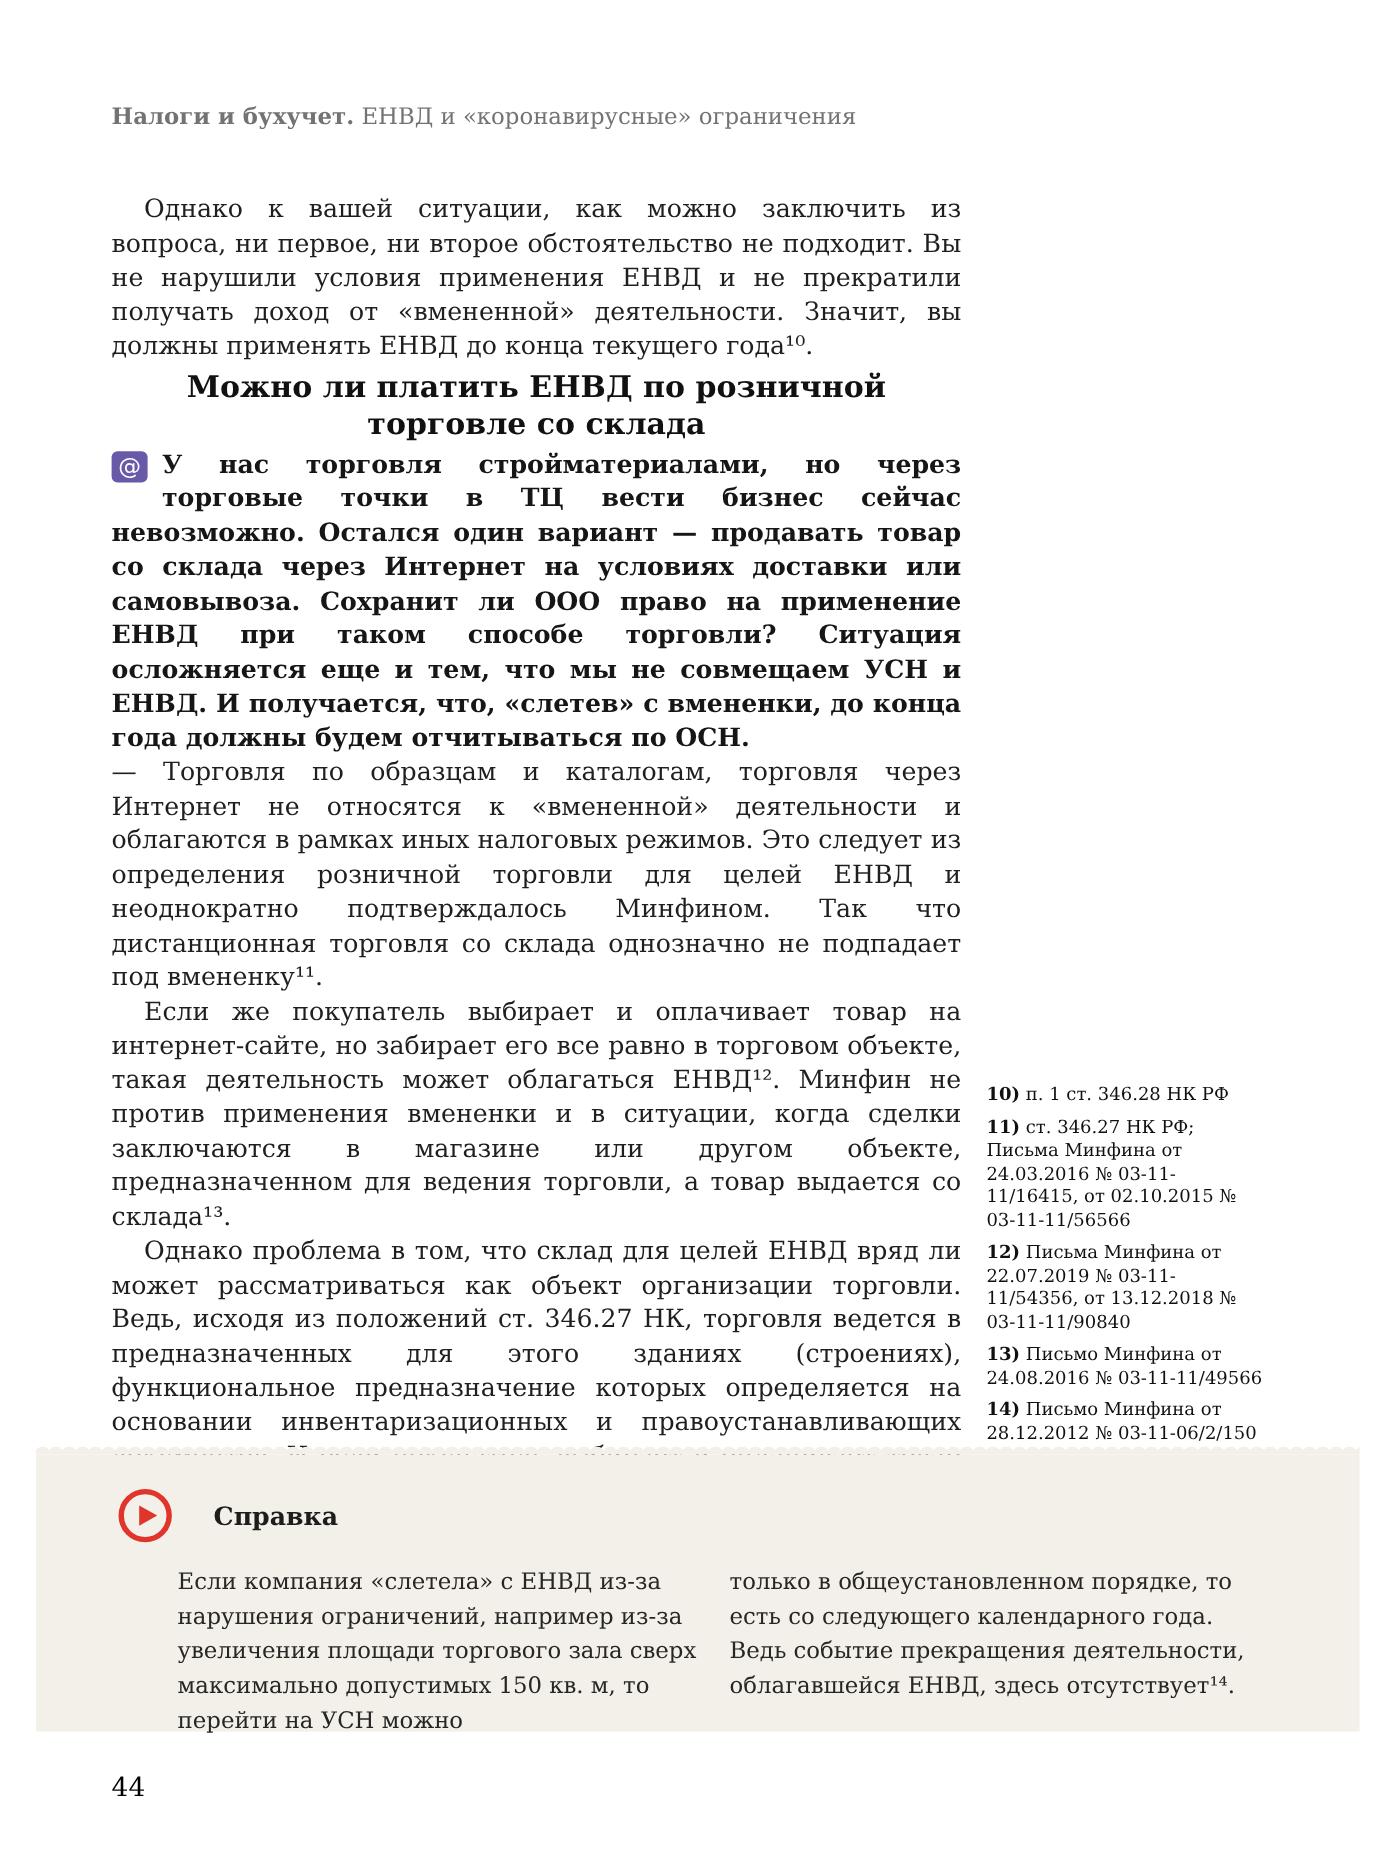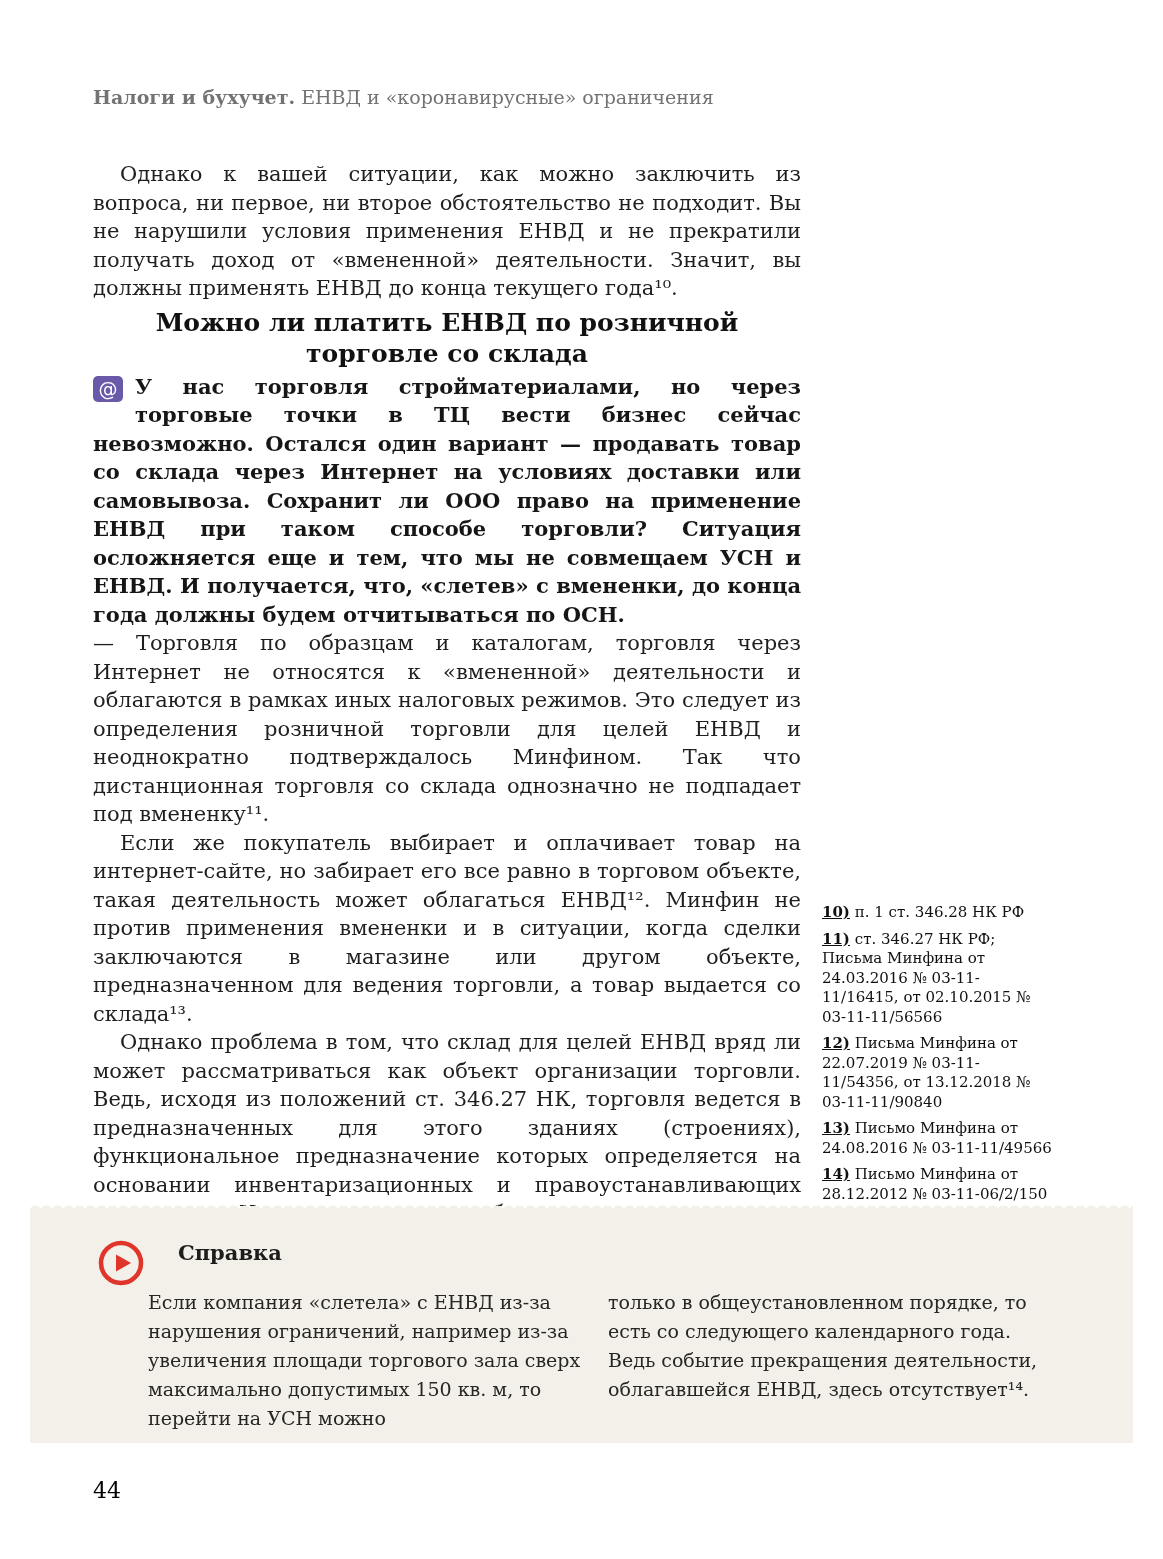--- a/index.html
+++ b/index.html
@@ -45,44 +45,44 @@
     font-family:"DejaVu Sans","Liberation Sans",sans-serif;
   }
 
   
   .footnotes{
     position:absolute;left:822px;top:903px;width:232px;
     font-size:15px;line-height:19.5px;color:#101010;
     text-align:left;
   }
   .footnotes p{margin:0 0 7px 0;}
-  .footnotes b{font-weight:bold;text-decoration:underline;}
+  .footnotes b{font-weight:bold;}
 
   
   .infobox{
     position:absolute;left:30px;top:1212px;width:1103px;height:231px;
     background:#f3efe9;
   }
   .box-scallop{
     position:absolute;top:-7px;left:0;right:0;height:7px;
     background-image:radial-gradient(circle 6.5px at 50% 100%, #f3efe9 6.3px, rgba(243,239,233,0) 6.7px);
     background-size:11px 7px;
     background-position:0 0;
   }
   .box-head{
     position:absolute;left:68px;top:28px;
-    display:flex;align-items:flex-start;
+    display:flex;align-items:center;
   }
   .play-icon{width:46px;height:46px;display:block;}
   .box-title{
     margin-left:34px;
     font-size:21px;font-weight:bold;color:#1d1d1b;
   }
   .box-cols{
-    position:absolute;left:118px;top:76px;
+    position:absolute;left:118px;top:92px;
     display:flex;
   }
   .box-col{
     font-size:19px;line-height:29px;color:#262624;
     text-align:left;
   }
   .box-col.left{width:448px;}
   .box-col.right{width:440px;margin-left:12px;}
 
   

